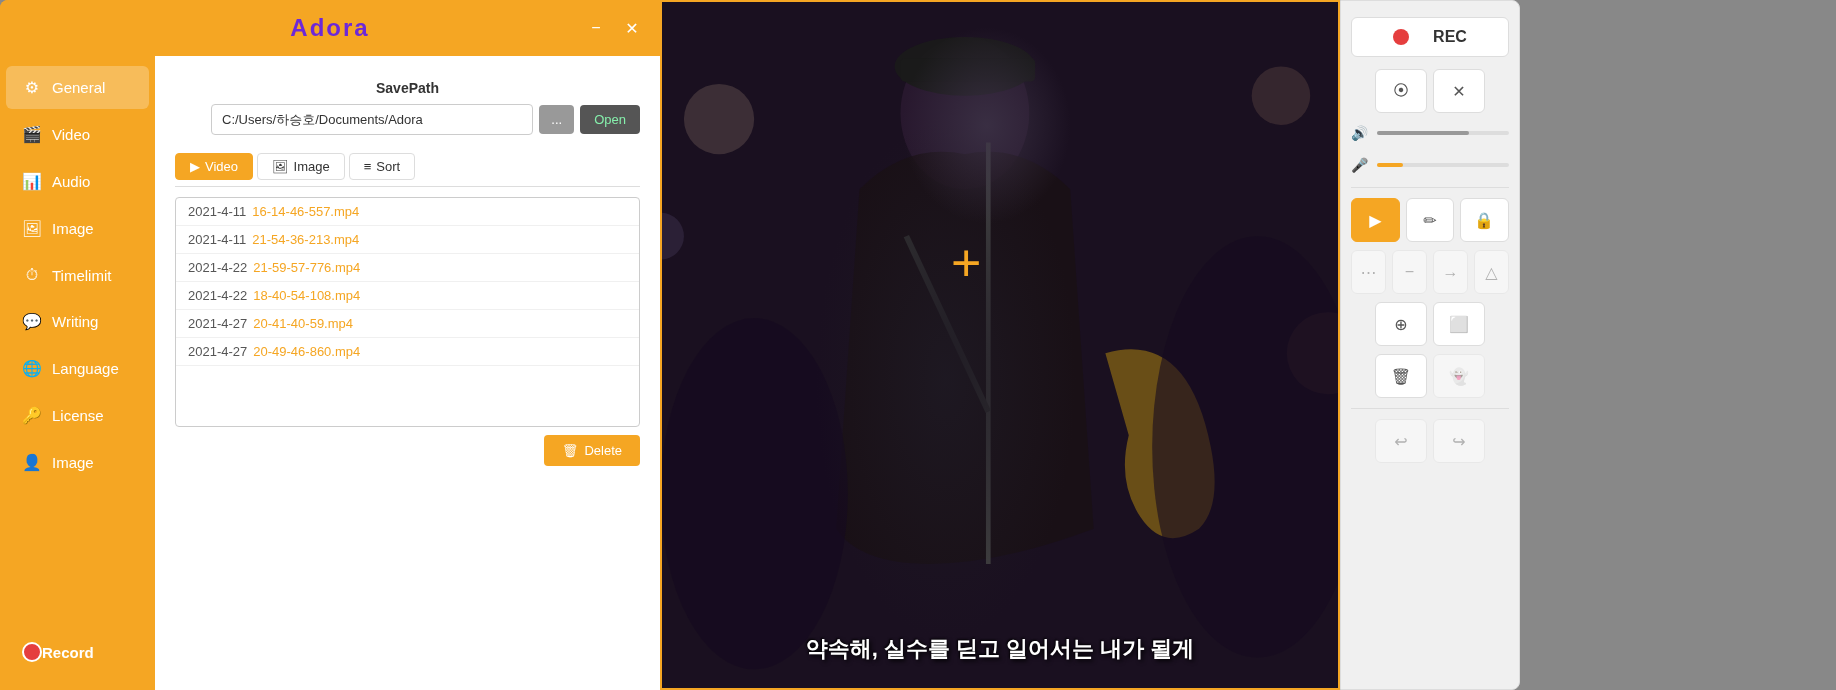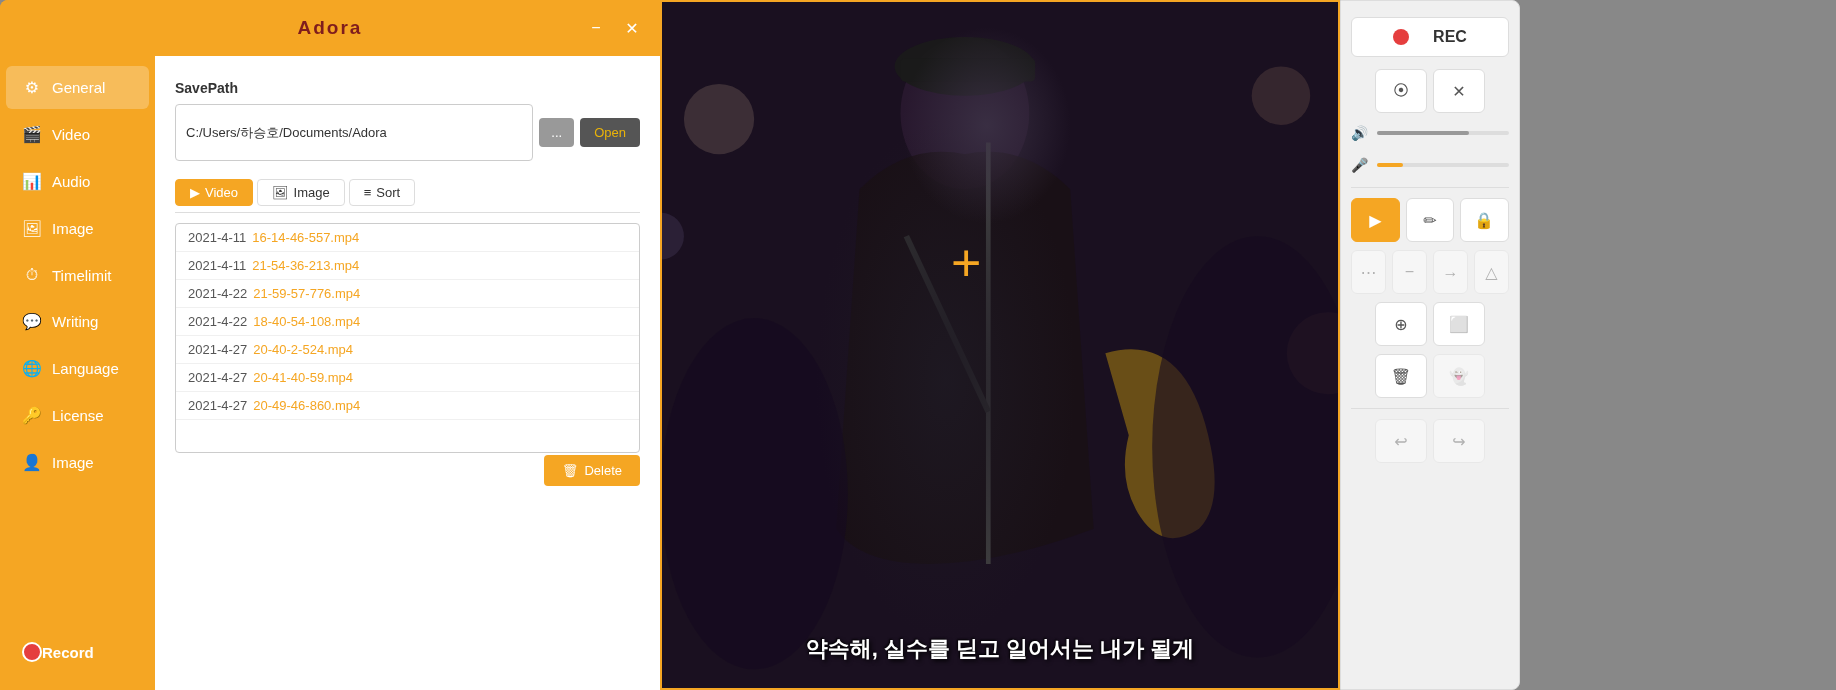--- a/index.html
+++ b/index.html
@@ -28,22 +28,22 @@
       display: flex;
       align-items: center;
       justify-content: center;
       height: 56px;
       background: #F5A623;
       position: relative;
       border-radius: 8px 0 0 0;
     }
 
     .title-bar-title {
-      color: #7f1d1d;
-      font-size: 19px;
+      color: #6d28d9;
+      font-size: 24px;
       font-weight: 600;
       letter-spacing: 2px;
     }
 
     .title-bar-controls {
       position: absolute;
       right: 16px;
       display: flex;
       gap: 12px;
     }
@@ -134,52 +134,54 @@
       border-radius: 0;
       padding: 24px 20px;
       overflow: hidden;
     }
 
     .save-path-label {
       font-size: 14px;
       font-weight: 600;
       color: #333;
       margin-bottom: 8px;
+      text-align: center;
     }
 
     .path-row {
       display: flex;
       align-items: center;
       gap: 6px;
       margin-bottom: 18px;
     }
 
     .path-input {
       flex: 1;
       border: 1px solid #ccc;
       border-radius: 4px;
-      padding: 20px 10px;
+      padding: 7px 10px;
       font-size: 13px;
       color: #333;
       background: #fff;
+      margin-left: 36px;
     }
 
     .browse-btn {
       background: #999;
       color: white;
       border: none;
       border-radius: 4px;
       padding: 7px 12px;
       font-size: 13px;
       cursor: pointer;
     }
 
     .open-btn {
       background: #555;
-      color: #eab308;
+      color: #86efac;
       border: none;
       border-radius: 4px;
       padding: 7px 14px;
       font-size: 13px;
       cursor: pointer;
     }
 
     .tab-bar {
       display: flex;
       align-items: center;
@@ -206,21 +208,21 @@
       background: #F5A623;
       color: white;
       border-color: #F5A623;
     }
 
     .file-list-container {
       border: 1px solid #ccc;
       border-radius: 4px;
       height: 230px;
       overflow-y: auto;
-      margin-bottom: 2px;
+      margin-bottom: 8px;
     }
 
     .file-item {
       padding: 6px 12px;
       font-size: 13px;
       color: #333;
       cursor: pointer;
       border-bottom: 1px solid #f0f0f0;
     }
 
@@ -543,21 +545,20 @@
           <span>Sort</span>
         </button>
       </div>
 
       <div class="file-list-container">
 
       <div class="file-item"><span class="file-date">2021-4-11</span><span class="file-name">16-14-46-557.mp4</span></div>
           <div class="file-item"><span class="file-date">2021-4-11</span><span class="file-name">21-54-36-213.mp4</span></div>
           <div class="file-item"><span class="file-date">2021-4-22</span><span class="file-name">21-59-57-776.mp4</span></div>
           <div class="file-item"><span class="file-date">2021-4-22</span><span class="file-name">18-40-54-108.mp4</span></div>
-          <div class="file-item"><span class="file-date">2021-4-27</span><span class="file-name">20-40-2-524.mp4</span></div>
           <div class="file-item"><span class="file-date">2021-4-27</span><span class="file-name">20-41-40-59.mp4</span></div>
           <div class="file-item"><span class="file-date">2021-4-27</span><span class="file-name">20-49-46-860.mp4</span></div>
           <div class="file-item"></div>
         </div>
 
       <div style="display:flex; justify-content:flex-end;">
         <button class="delete-btn">
           <span>🗑</span>
           <span>Delete</span>
         </button>

